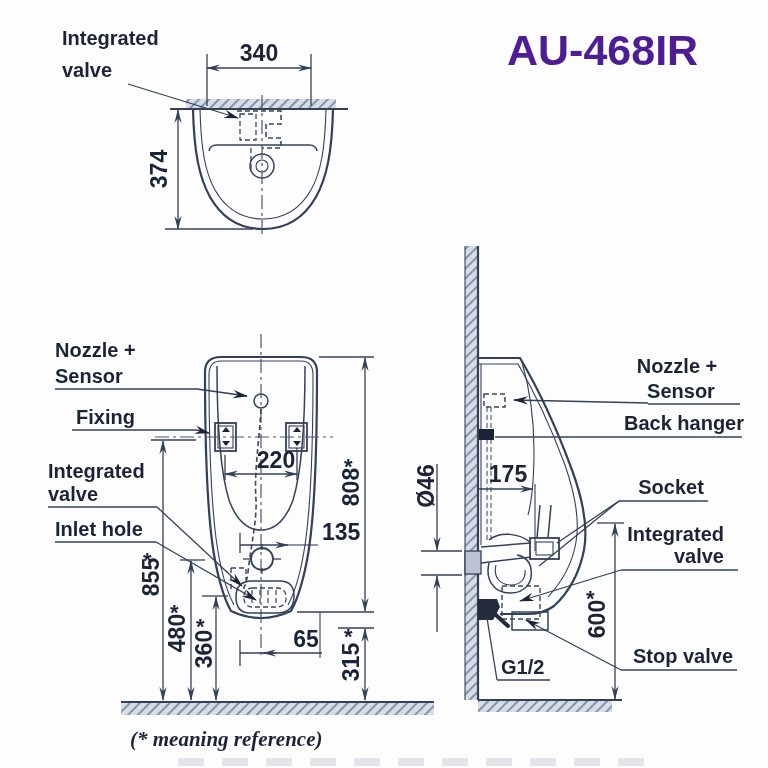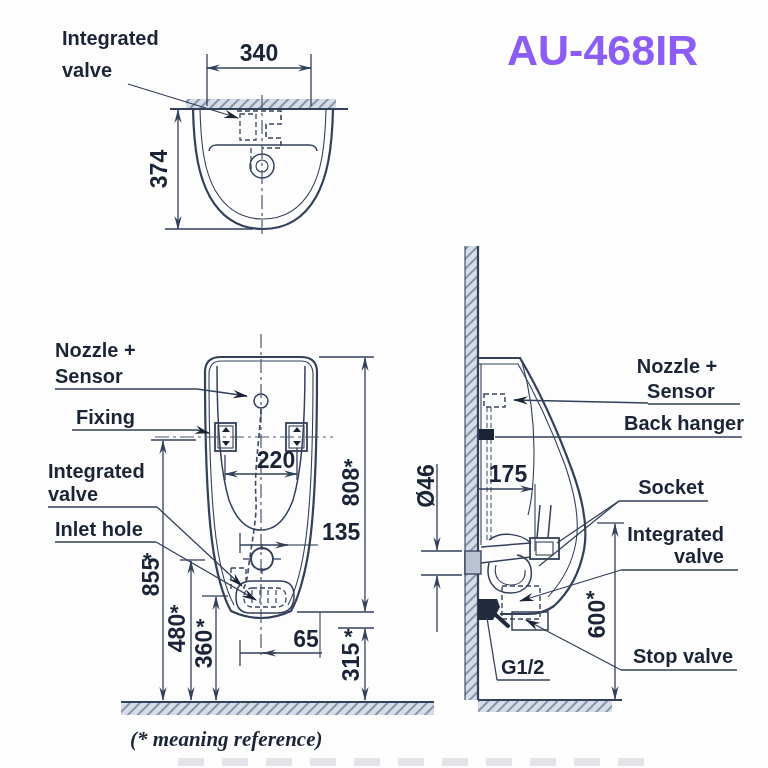--- a/index.html
+++ b/index.html
@@ -1,21 +1,21 @@
 <!DOCTYPE html>
 <html><head>
 <meta charset="utf-8">
 <style>
   html,body{margin:0;padding:0;background:#ffffff;}
   #stage{position:relative;width:768px;height:768px;background:#fdfdfe;overflow:hidden;
          font-family:"Liberation Sans", sans-serif;}
   #drawing{position:absolute;left:0;top:0;}
   #title{position:absolute;left:507px;top:26px;width:240px;
          font-family:"Liberation Sans", sans-serif;
-         font-size:43px;font-weight:800;letter-spacing:0px;color:#8b5cf6;}
+         font-size:43px;font-weight:800;letter-spacing:0px;color:#4c1d95;}
   #cutoff{position:absolute;left:178px;top:758px;width:470px;height:8px;opacity:.35;
           background:repeating-linear-gradient(90deg,#aeb4c0 0 26px,transparent 26px 44px);}
   text{fill:#1b2436;}
   .lbl{font:600 20px "Liberation Sans", sans-serif;}
   .dim{font:700 23px "Liberation Sans", sans-serif;}
   .st{font:700 22px "Liberation Sans", sans-serif;}
   .note{font:italic 600 21px "Liberation Serif", serif;}
   .ln{stroke:#33405a;fill:none;}
   .thick{stroke-width:2.2;}
   .mid{stroke-width:1.5;}

